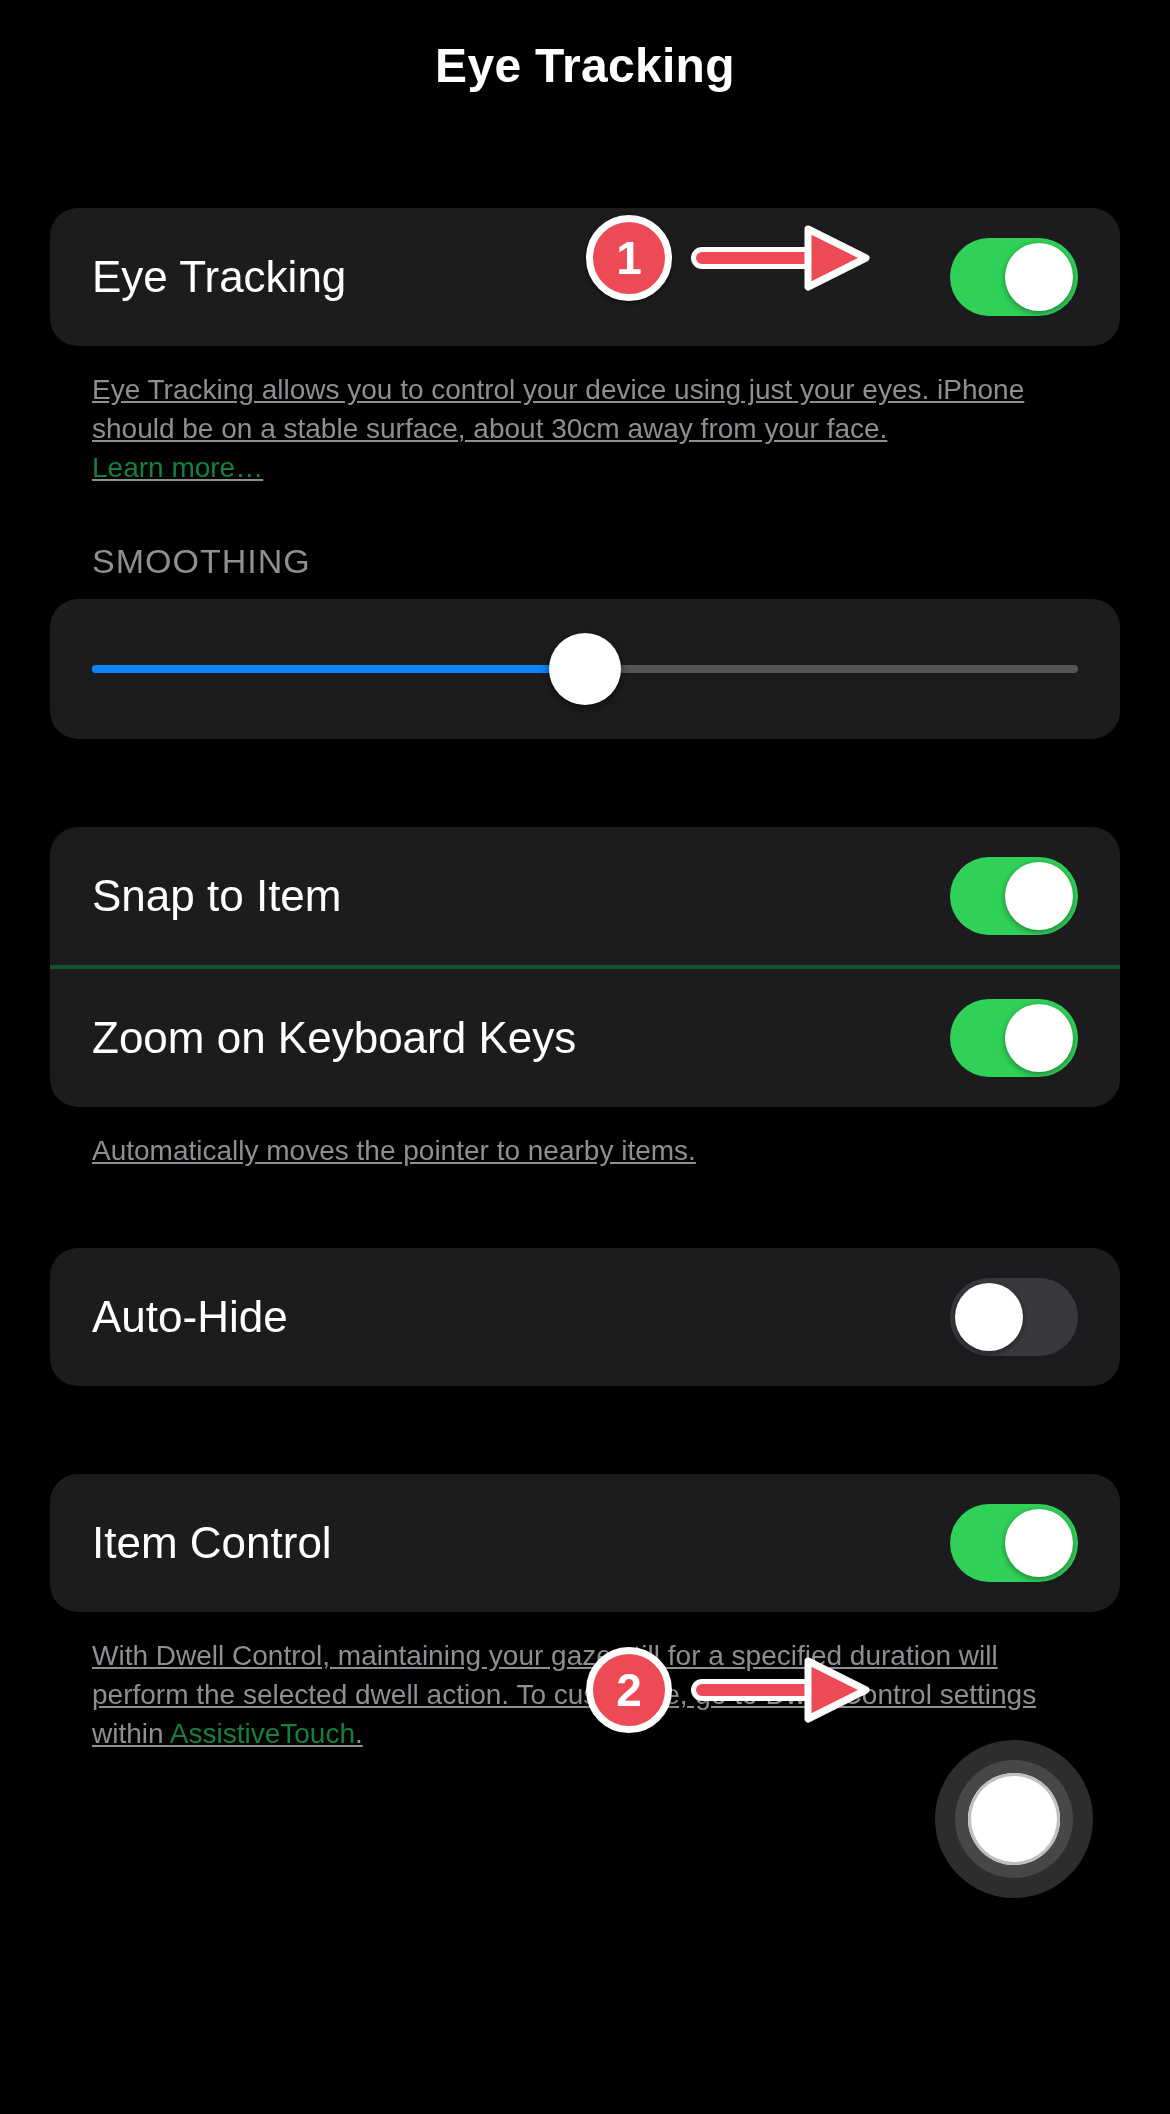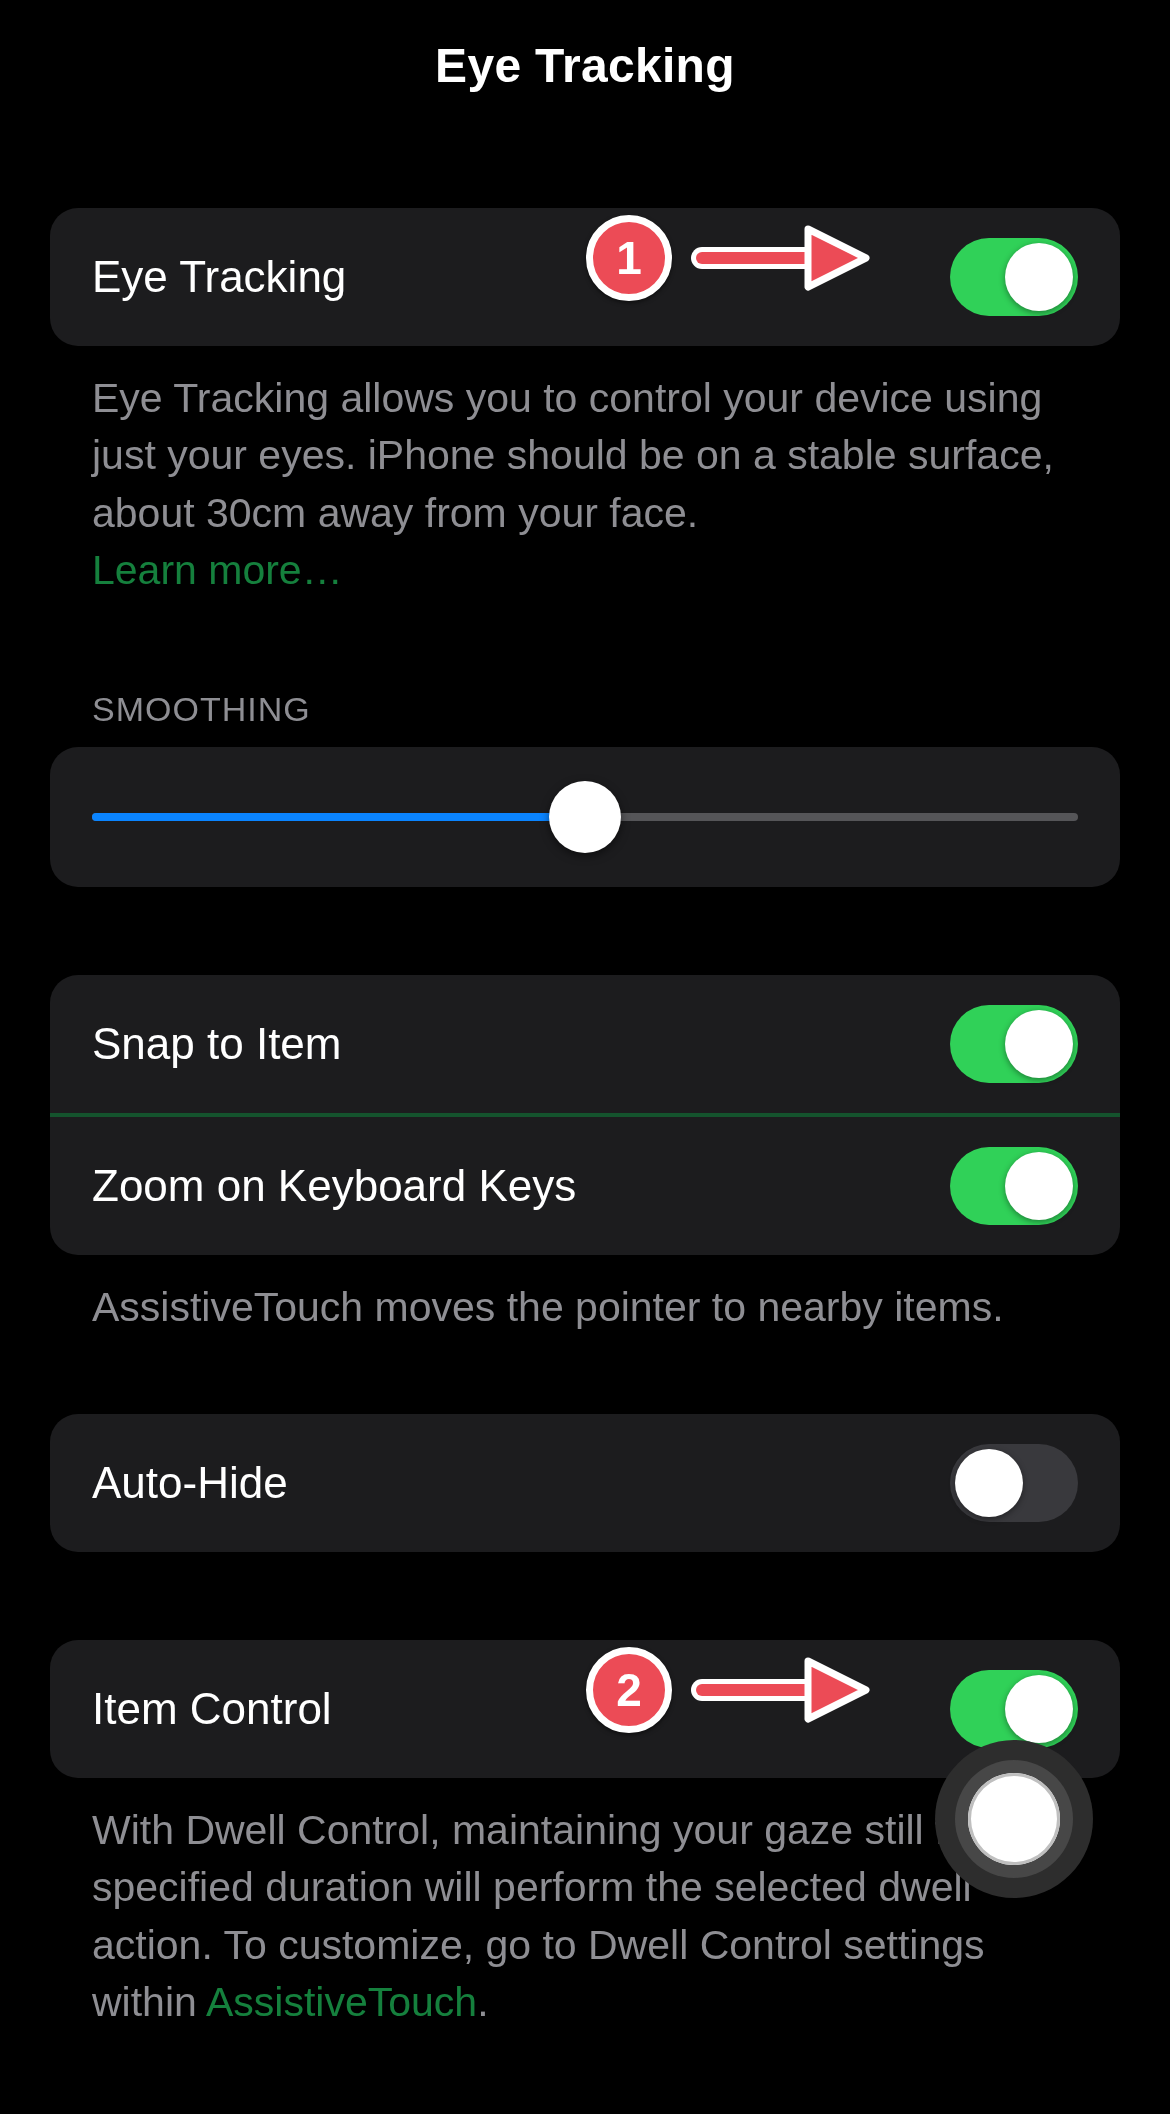--- a/index.html
+++ b/index.html
@@ -65,23 +65,24 @@
   .cell + .cell { border-top: 4px solid #14532d; }
   .cell-label {
     font-size: 44px;
     font-weight: 400;
     color: #fff;
   }
 
   
   .footer-text {
     color: #8e8e93;
-    font-size: 41px;
+    font-size: 28px;
     line-height: 1.4;
     margin: 24px 42px 0 42px;
+    text-decoration: underline;
   }
   .footer-text a,
   .footer-text .link {
     color: #15803d;
     text-decoration: none;
   }
 
   
   .switch {
     width: 128px;
@@ -197,21 +198,21 @@
           <div class="knob"></div>
         </div>
       </div>
     </div>
     <div class="footer-text">
       <span>Eye Tracking allows you to control your device using just your eyes. iPhone should be on a stable surface, about 30cm away from your face.</span><br>
       <a href="#" class="link">Learn more…</a>
     </div>
   </div>
 
-  <div class="group" style="margin-top:90px;">
+  <div class="group" style="margin-top:54px;">
     <div class="group-header">SMOOTHING</div>
     <div class="cells">
       <div class="cell slider-cell" style="min-height:auto;">
         <div class="slider" style="width:100%;">
           <div class="track"></div>
           <div class="track-fill" style="width: 50%;"></div>
           <div class="thumb" style="left: 50%;"></div>
         </div>
       </div>
     </div>
@@ -225,21 +226,21 @@
             <div class="knob"></div>
           </div>
       </div>
       <div class="cell">
         <span class="cell-label">Zoom on Keyboard Keys</span>
         <div class="switch on">
             <div class="knob"></div>
           </div>
       </div>
     </div>
-    <div class="footer-text">AssistiveTouch moves the pointer to nearby items.</div>
+    <div class="footer-text">Automatically moves the pointer to nearby items.</div>
   </div>
 
   <div class="group" style="margin-top:78px;">
     <div class="cells">
       <div class="cell">
         <span class="cell-label">Auto-Hide</span>
         <div class="switch off">
             <div class="knob"></div>
           </div>
       </div>

